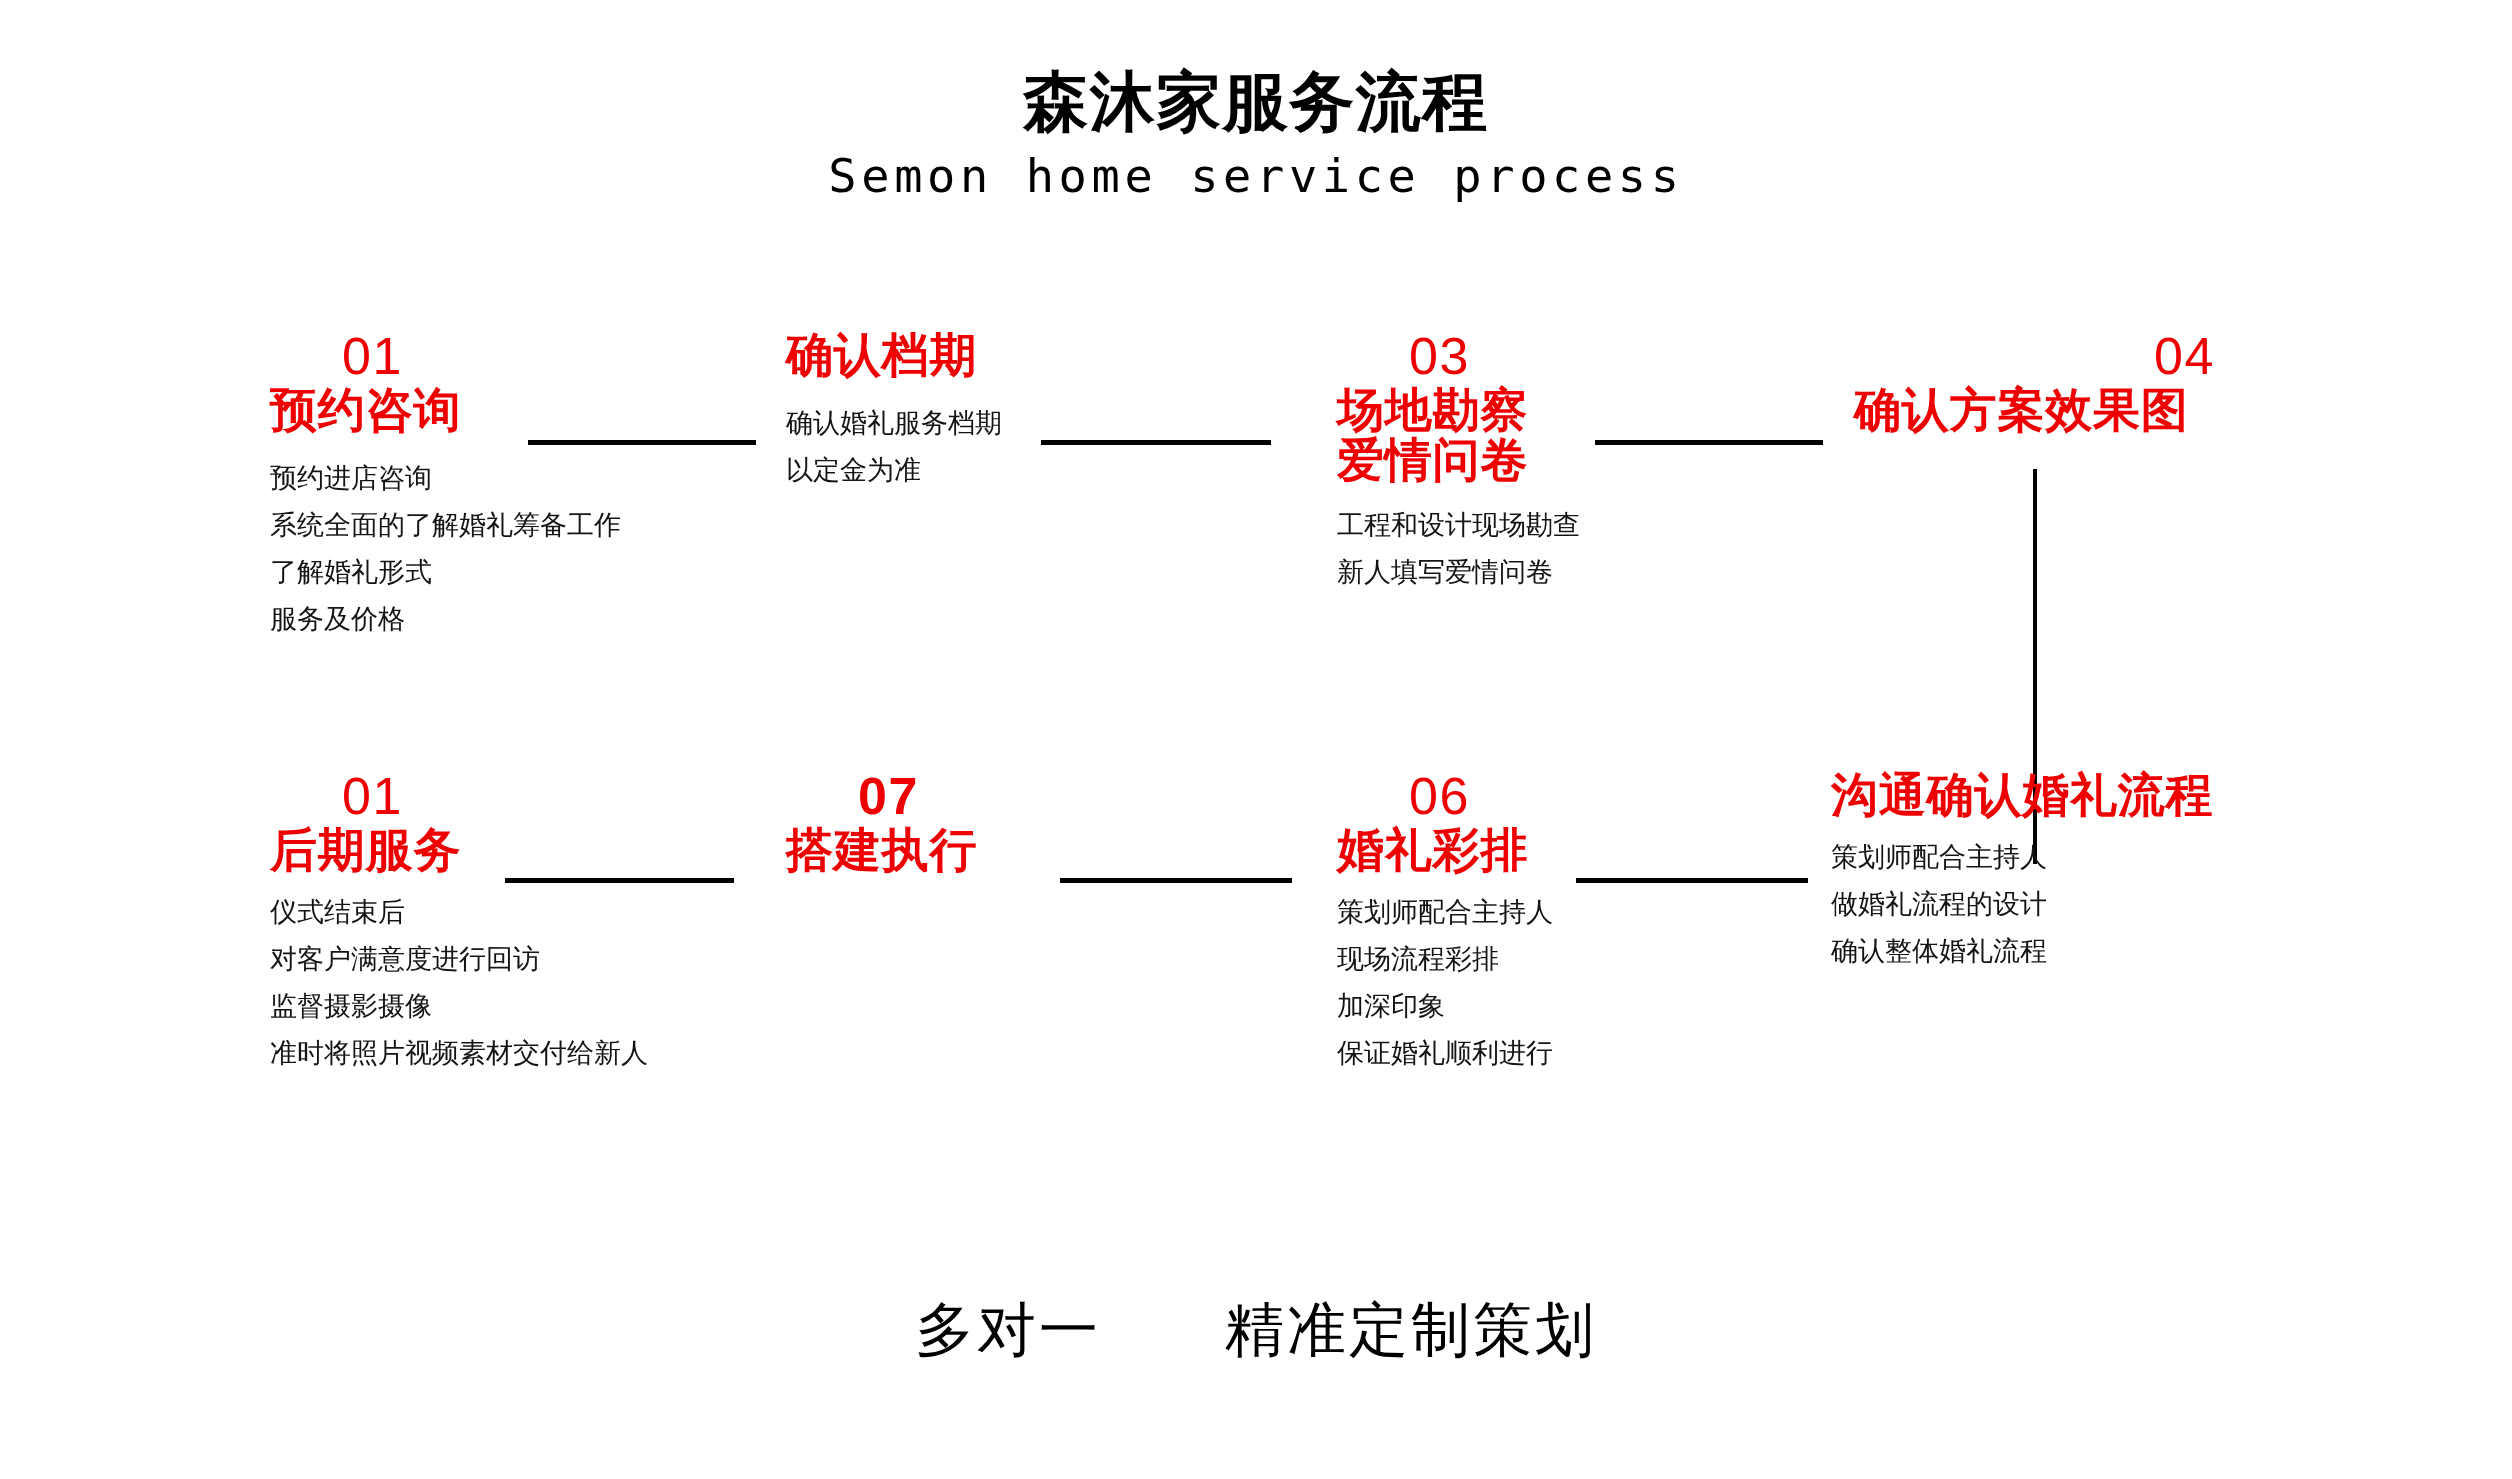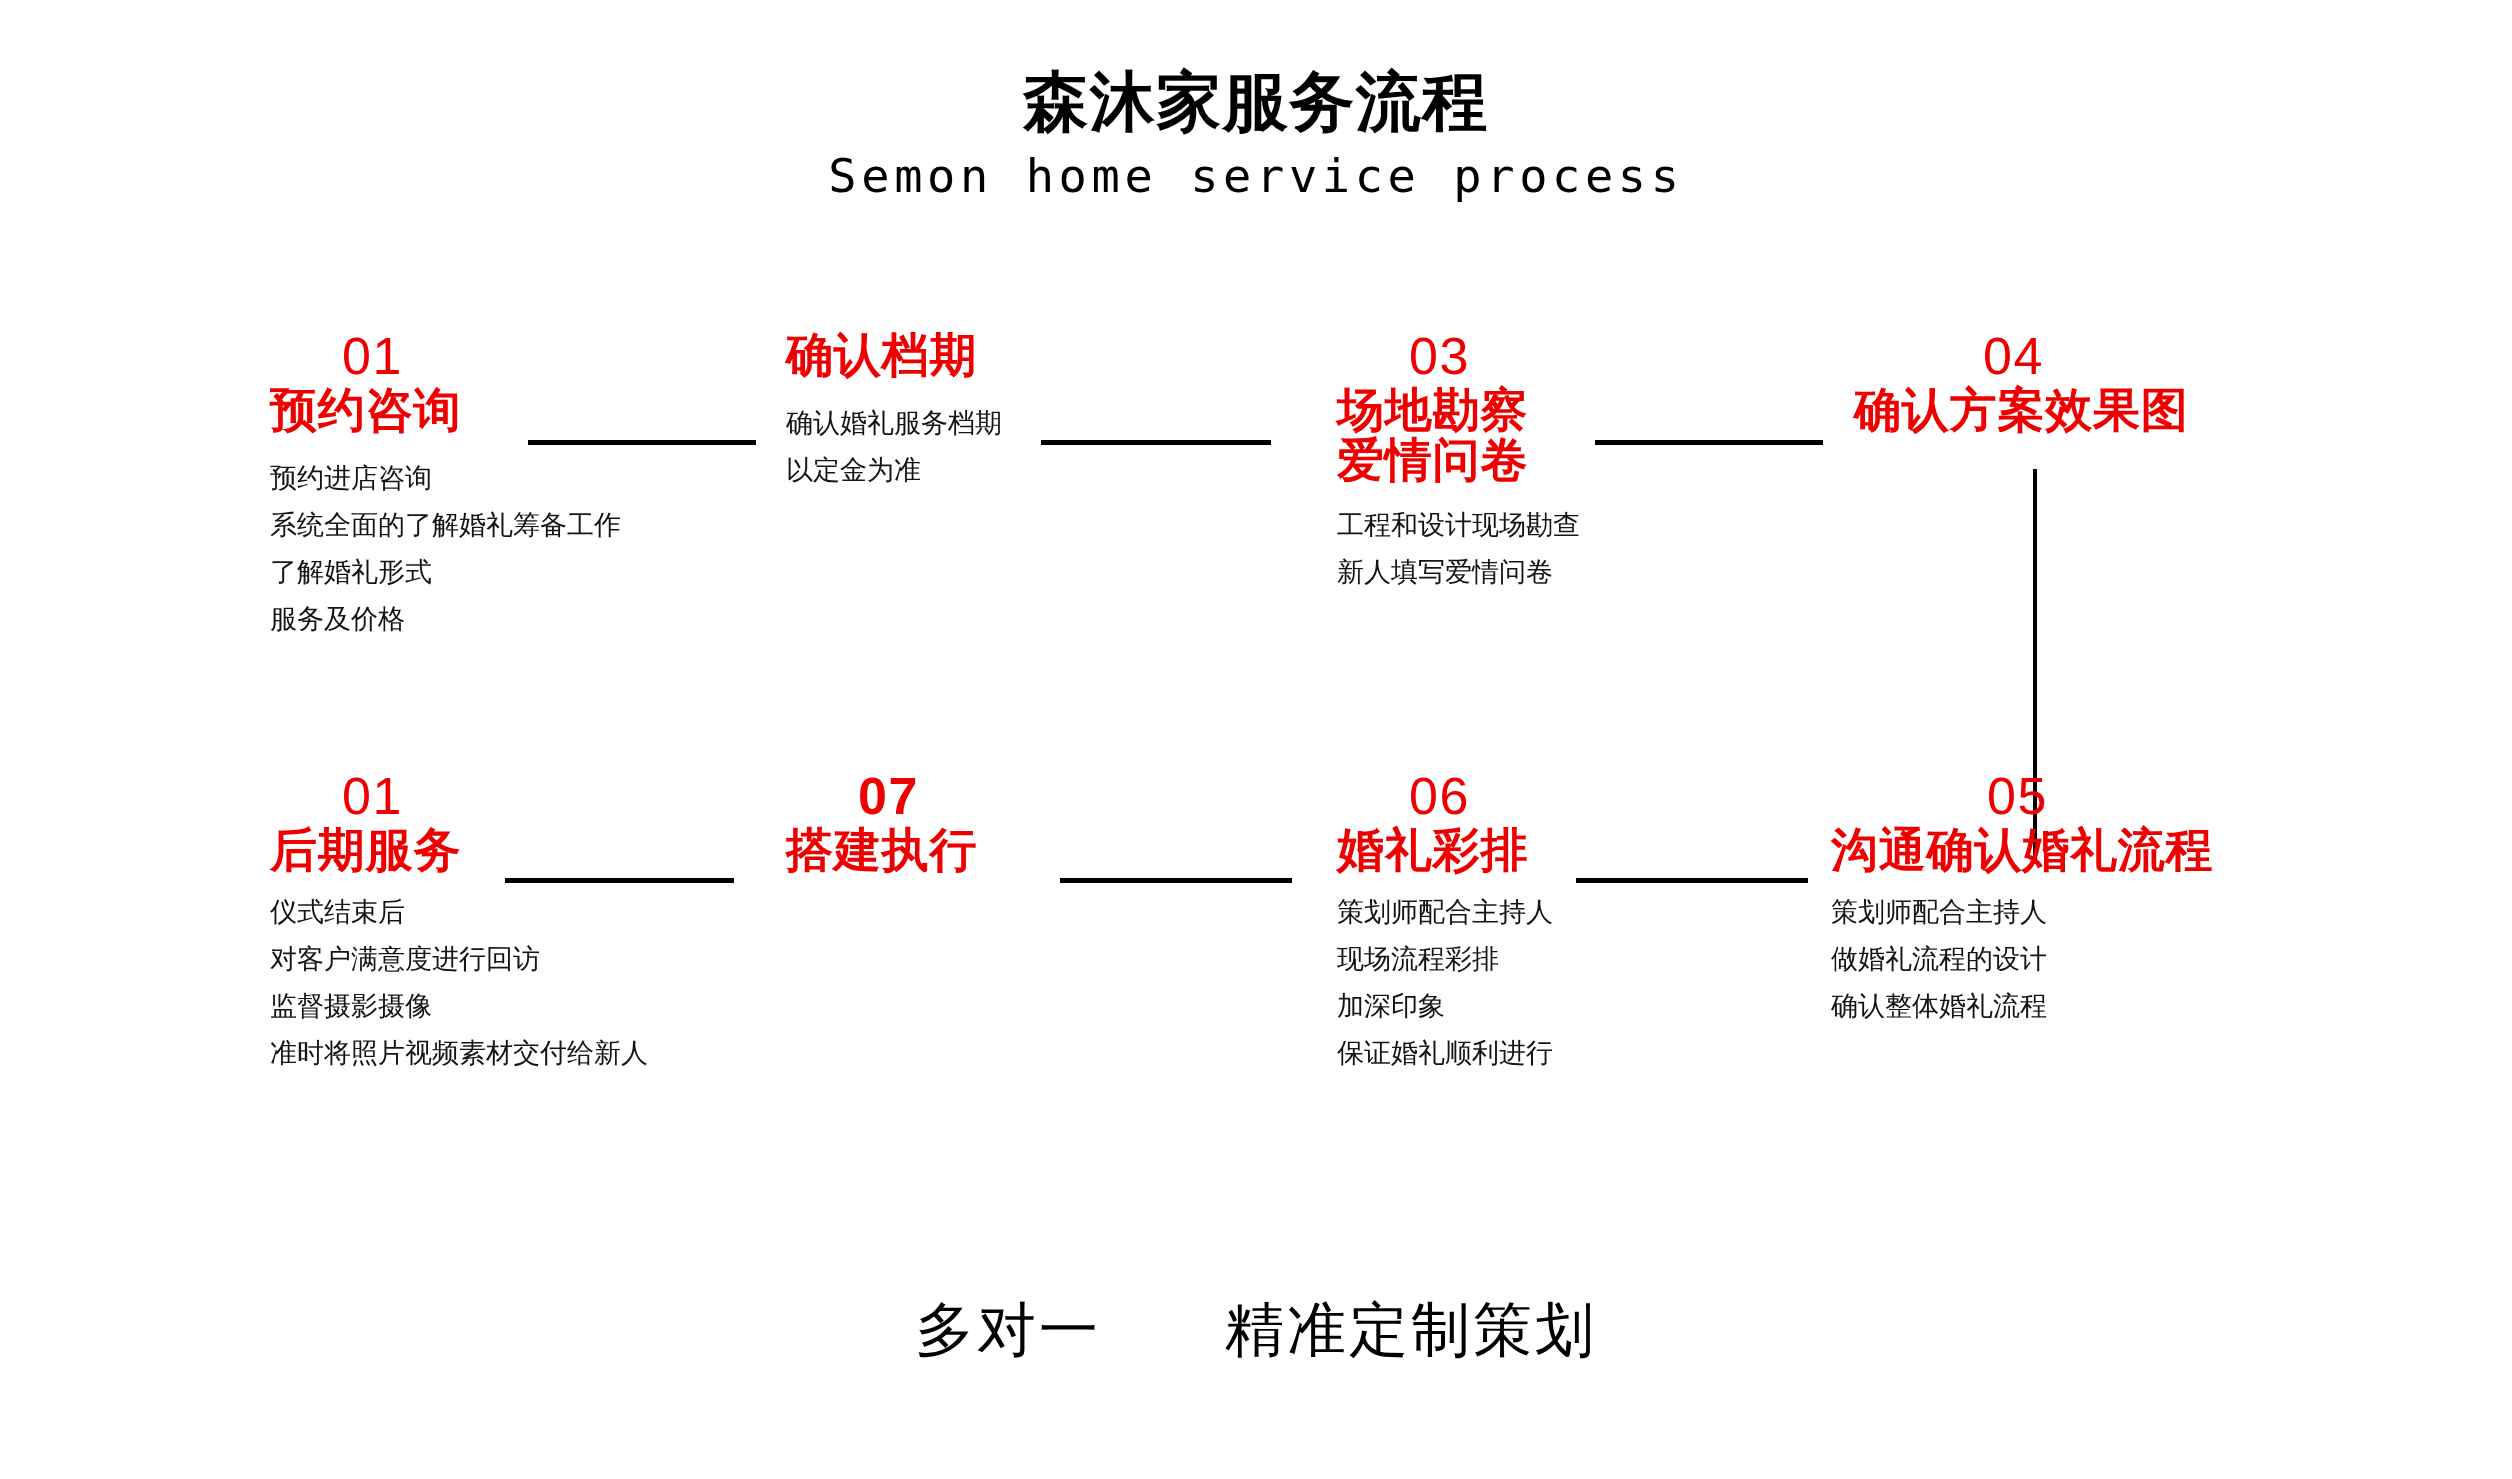--- a/index.html
+++ b/index.html
@@ -154,21 +154,21 @@
       <div>场地勘察</div>
       <div>爱情问卷</div>
     </div>
     <div class="step-body" style="margin-top:16.7px;">
       <div>工程和设计现场勘查</div>
       <div>新人填写爱情问卷</div>
     </div>
   </div>
 
   <div class="step" style="left:1854px; top:330px; width:532px;">
-    <div class="step-number num-left" style="padding-left:129px;">04</div>
+    <div class="step-number num-left" style="padding-left:129px;text-align:center;">04</div>
     <div class="step-title">确认方案效果图</div>
   </div>
 
   <div class="step" style="left:270px; top:770px; width:517px;">
     <div class="step-number num-left" style="padding-left:72px;">01</div>
     <div class="step-title">后期服务</div>
     <div class="step-body" style="margin-top:13.7px;">
       <div>仪式结束后</div>
       <div>对客户满意度进行回访</div>
       <div>监督摄影摄像</div>
@@ -186,21 +186,20 @@
     <div class="step-title">婚礼彩排</div>
     <div class="step-body" style="margin-top:13.7px;">
       <div>策划师配合主持人</div>
       <div>现场流程彩排</div>
       <div>加深印象</div>
       <div>保证婚礼顺利进行</div>
     </div>
   </div>
 
   <div class="step" style="left:1831px; top:770px; width:577px;">
-    <div class="step-number num-left" style="padding-left:156px;">05</div>
     <div class="step-title">沟通确认婚礼流程</div>
     <div class="step-body" style="margin-top:13.7px;">
       <div>策划师配合主持人</div>
       <div>做婚礼流程的设计</div>
       <div>确认整体婚礼流程</div>
     </div>
   </div>
 
   <div class="footer">
     <span class="footer-text">多对一　　精准定制策划</span>

